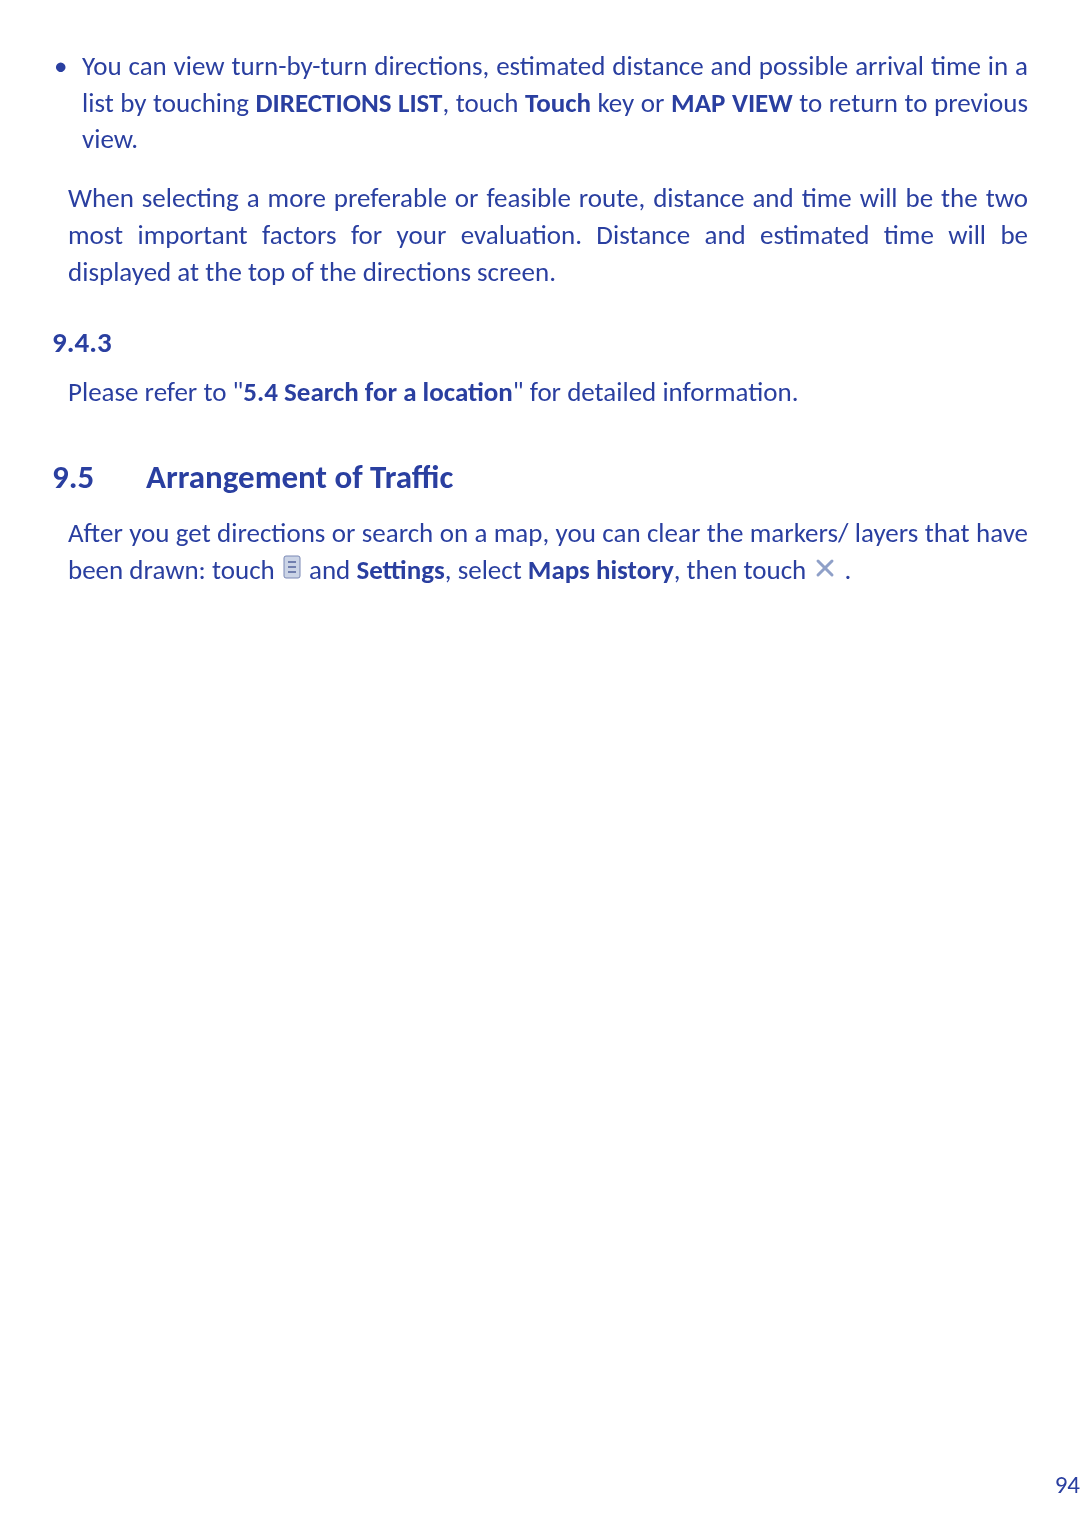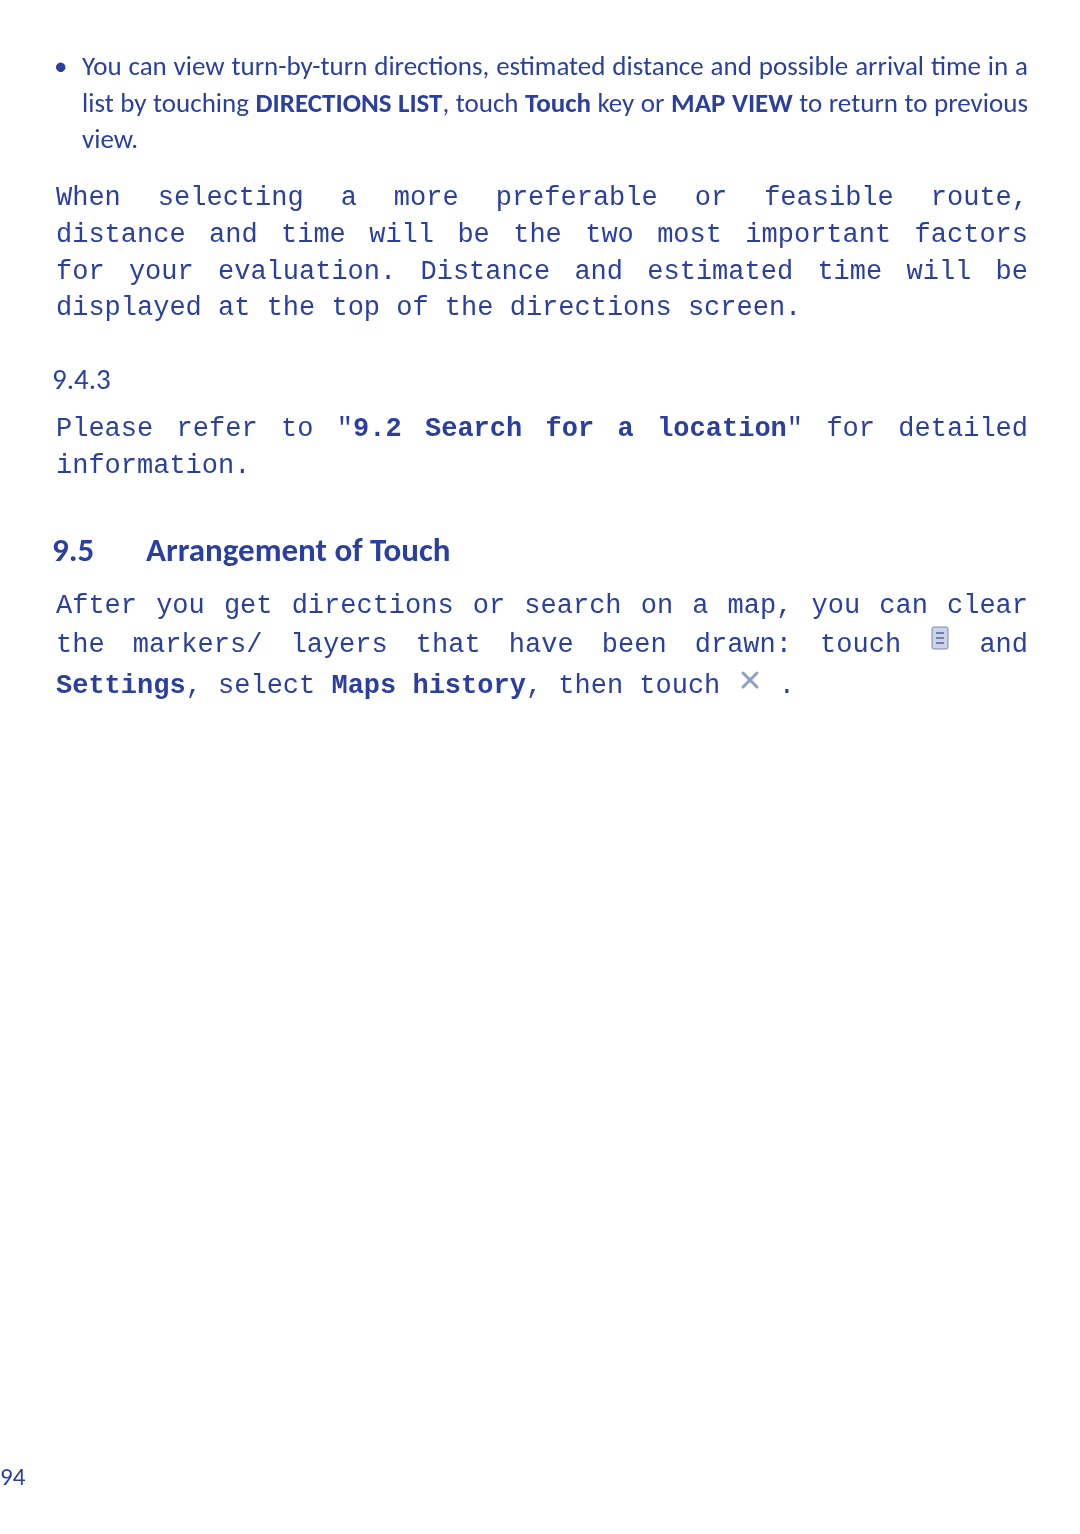--- a/index.html
+++ b/index.html
@@ -15,22 +15,21 @@
     box-sizing: border-box;
     width: 1080px;
     min-height: 1534px;
     padding: 48px 52px 40px 52px;
     position: relative;
   }
   .body-text {
     font-size: 27px;
     line-height: 1.36;
     text-align: justify;
-    margin: 0 0 22px 4px;
-    font-family: Liberation Mono, monospace;
+    margin: 0 0 22px 16px;
   }
   .bullet-row {
     display: flex;
     align-items: flex-start;
     margin: 0 0 22px 0;
   }
   .bullet-dot {
     width: 28px;
     flex: 0 0 28px;
     font-size: 27px;
@@ -39,43 +38,43 @@
     padding-left: 2px;
   }
   .bullet-text {
     flex: 1 1 auto;
     font-size: 27px;
     line-height: 1.36;
     text-align: justify;
   }
   .h3 {
     font-size: 29px;
-    font-weight: normal;
+    font-weight: bold;
     margin: 34px 0 14px 0;
     display: flex;
     gap: 18px;
   }
   .h2 {
     font-size: 33px;
     font-weight: bold;
     margin: 46px 0 18px 0;
     display: flex;
     align-items: center;
   }
   .h2-num {
     width: 94px;
     flex: 0 0 94px;
   }
   .bold { font-weight: bold; }
   .page-num {
     position: absolute;
-    bottom: 42px;
+    bottom: 34px;
     left: 0;
     width: 100%;
-    text-align: left;
+    text-align: right;
     font-size: 25px;
   }
   .icon-layers {
     display: inline-block;
     vertical-align: middle;
     margin: 0 2px 4px 2px;
   }
   .icon-x {
     display: inline-block;
     vertical-align: middle;
@@ -94,26 +93,26 @@
     </div>
   </div>
 
   <p class="body-text">When selecting a more preferable or feasible route, distance and time will be the two most important factors for your evaluation. Distance and estimated time will be displayed at the top of the directions screen.</p>
 
   <div class="h3">
     <span>9.4.3</span>
   </div>
 
   <p class="body-text">
-    <span>Please refer to "</span><span class="bold">9.2 Search for a location</span><span>" for detailed information.</span>
+    <span>Please refer to "</span><span class="bold">5.4 Search for a location</span><span>" for detailed information.</span>
   </p>
 
   <div class="h2">
     <span class="h2-num">9.5</span>
-    <span>Arrangement of Touch</span>
+    <span>Arrangement of Traffic</span>
   </div>
 
 
 
 
 
   <p class="body-text">
     <span>After you get directions or search on a map, you can clear the markers/ layers that have been drawn: touch </span>
     <span class="icon-layers">
       <svg width="18" height="24" viewBox="0 0 18 24">

